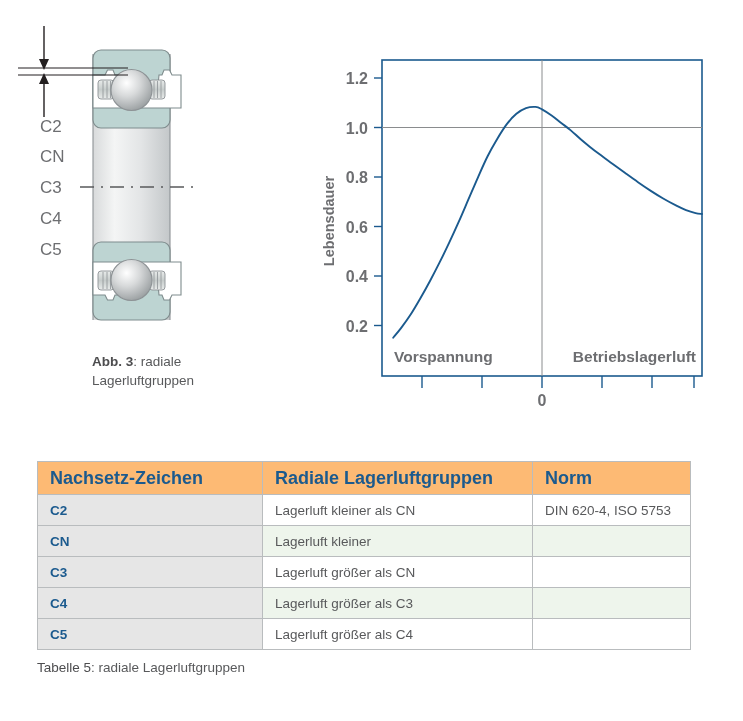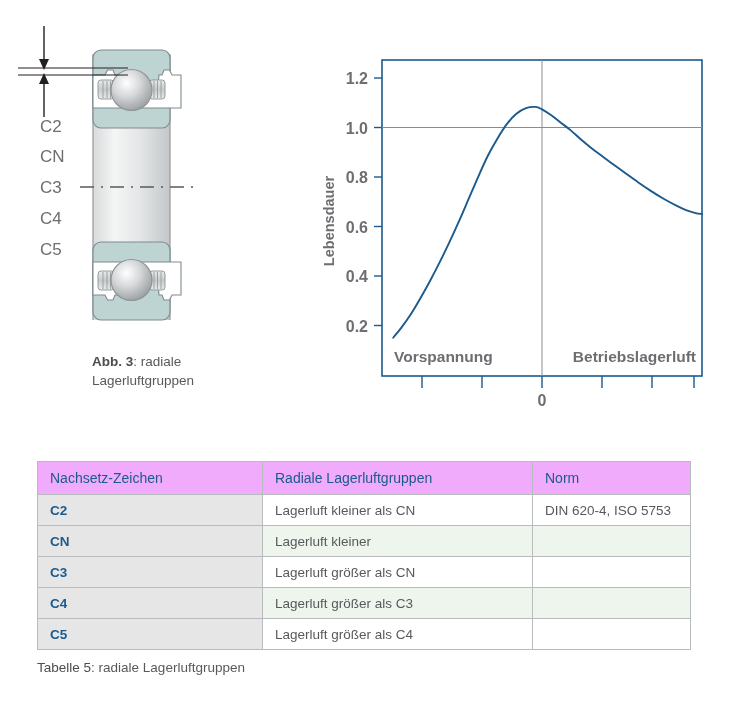--- a/index.html
+++ b/index.html
@@ -32,22 +32,22 @@
     border-collapse:collapse;width:654px;
     font-size:13.5px;
   }
   table.lufttable th,table.lufttable td{
     border:1px solid #b9bcbe;
     padding:0 12px;height:30px;
     text-align:left;vertical-align:middle;
     font-weight:normal;
   }
   table.lufttable thead th{
-    background:#f0abfc;color:#1b5a8e;font-weight:normal;
-    font-size:14px;height:32px;
+    background:#fdba74;color:#1b5a8e;font-weight:bold;
+    font-size:18px;height:32px;
   }
   table.lufttable td.code{
     background:#e6e6e6;color:#1b5a8e;font-weight:bold;
     width:200px;
   }
   table.lufttable td.desc{width:245px;color:#58595b;}
   table.lufttable td.norm{color:#58595b;}
   table.lufttable tr.alt td.desc,table.lufttable tr.alt td.norm{background:#eef5ec;}
   table.lufttable tr.plain td.desc,table.lufttable tr.plain td.norm{background:#ffffff;}
 

